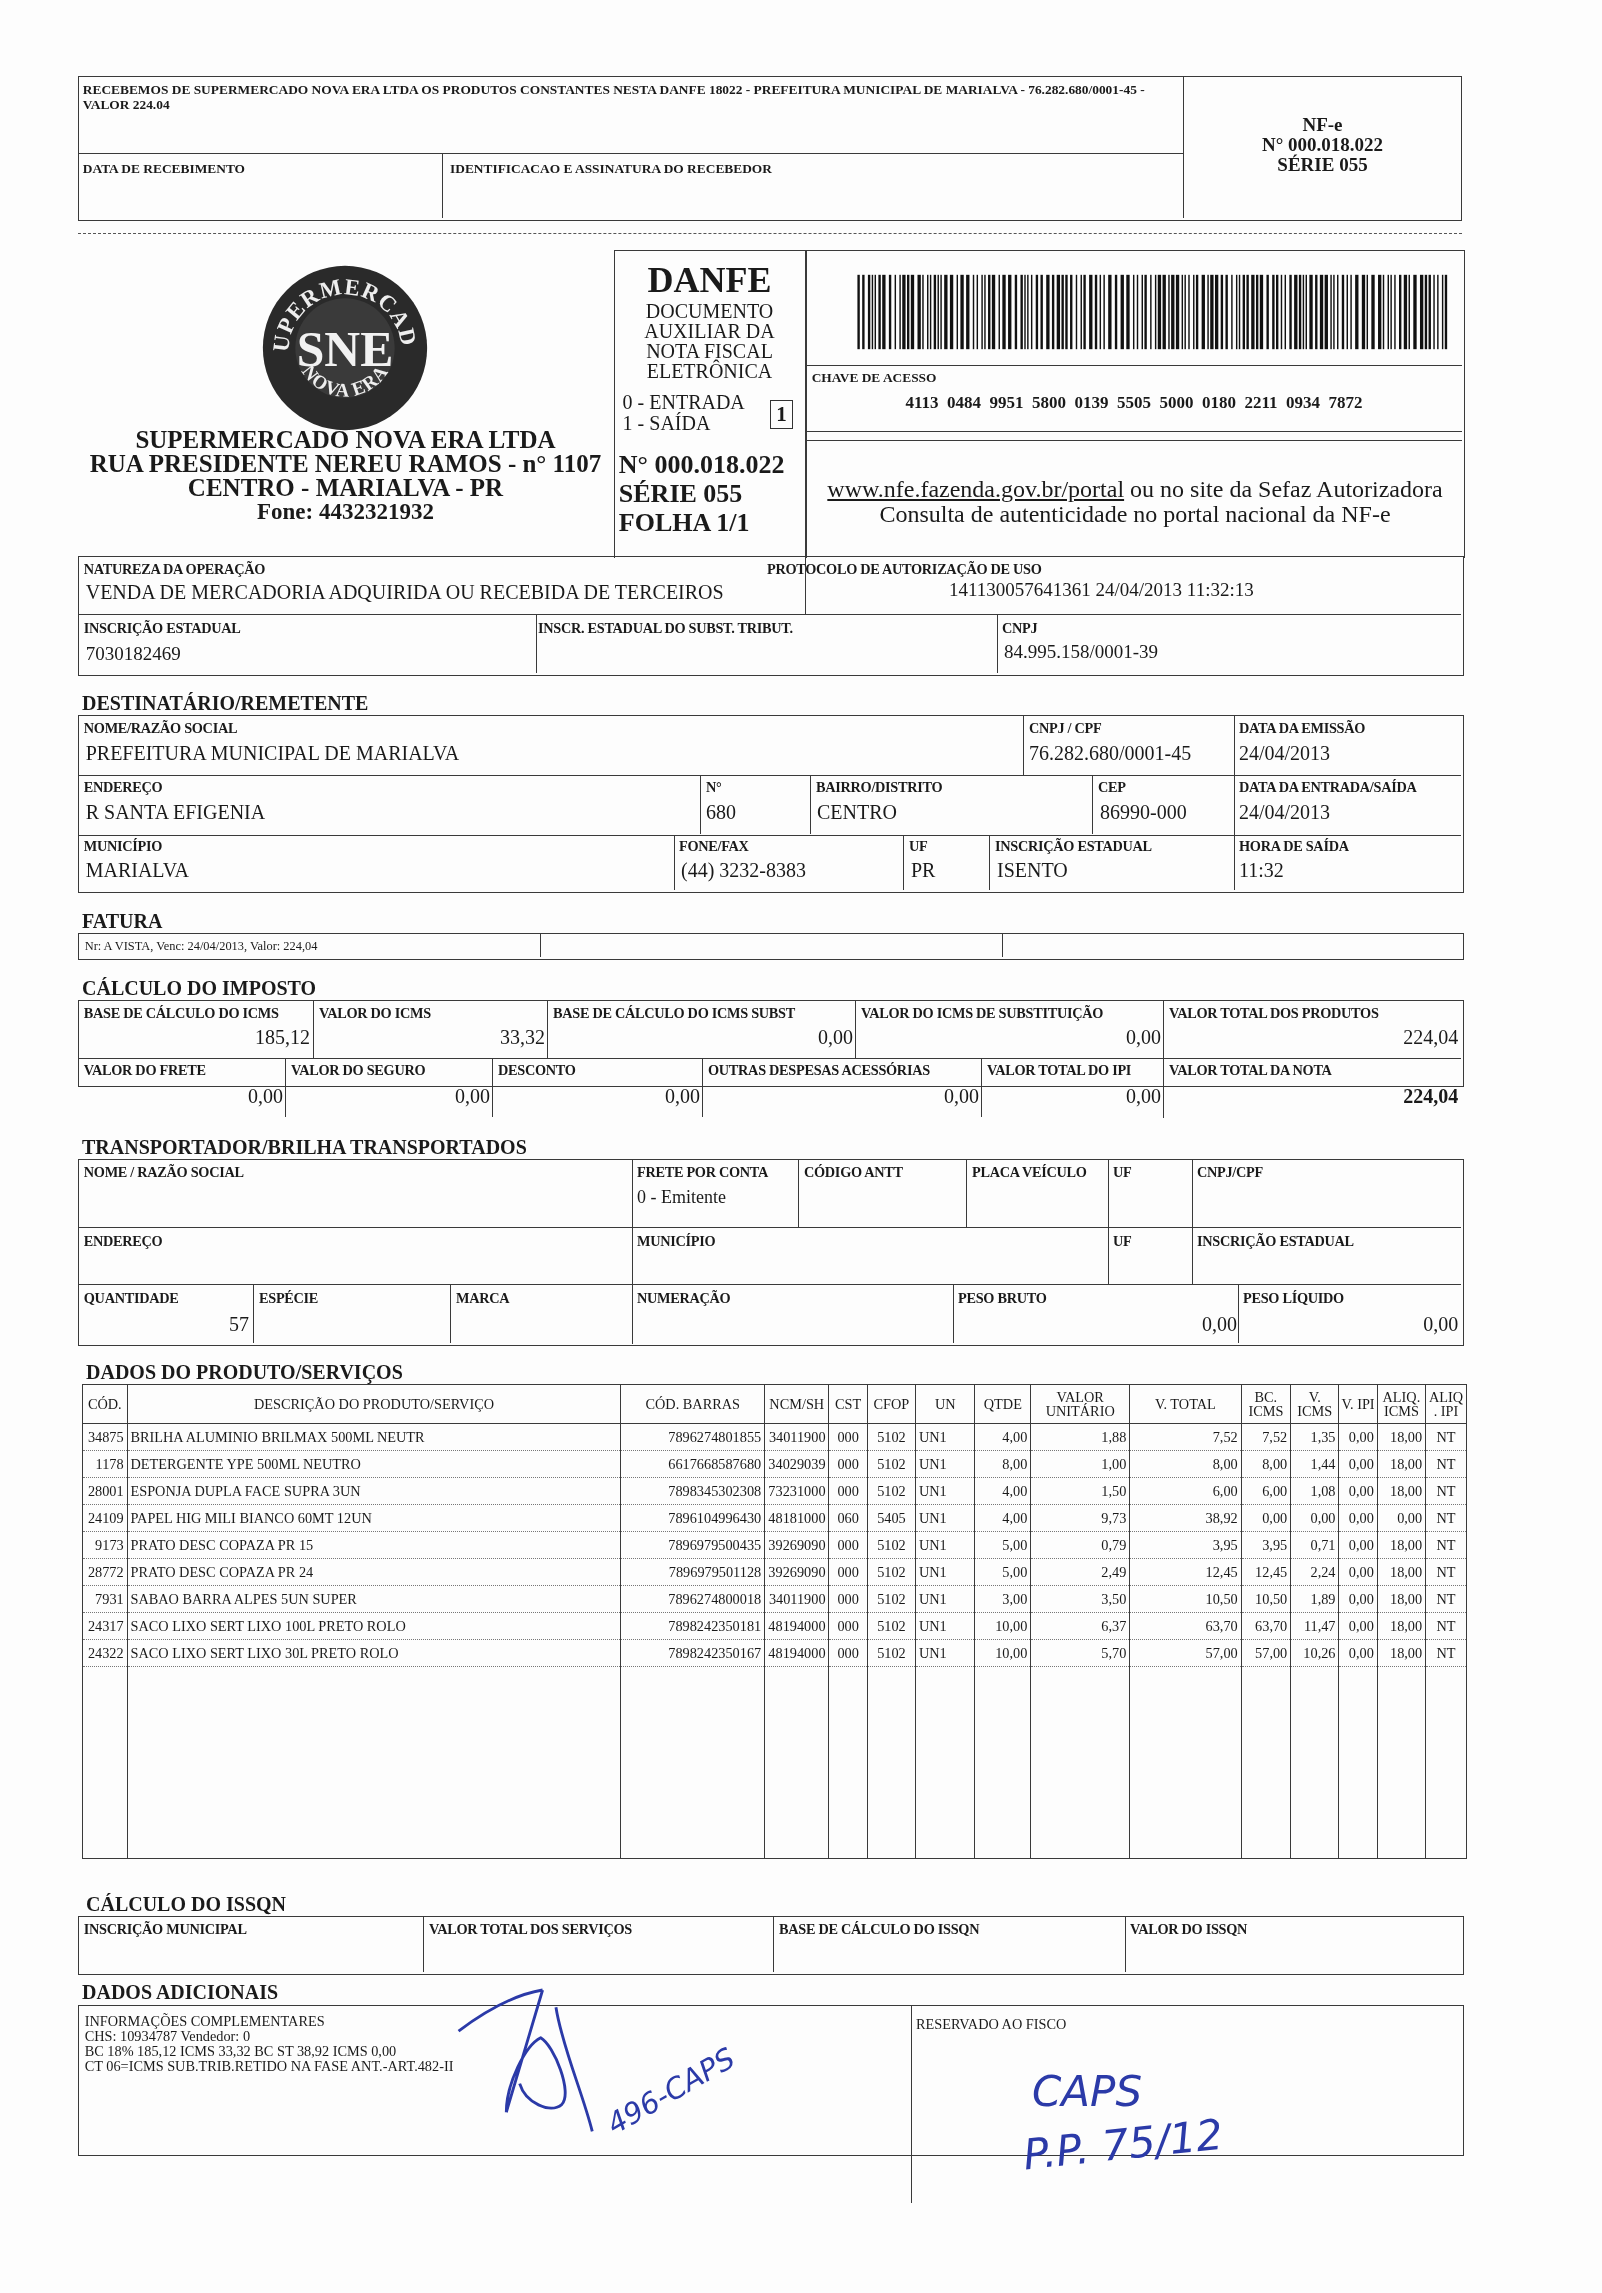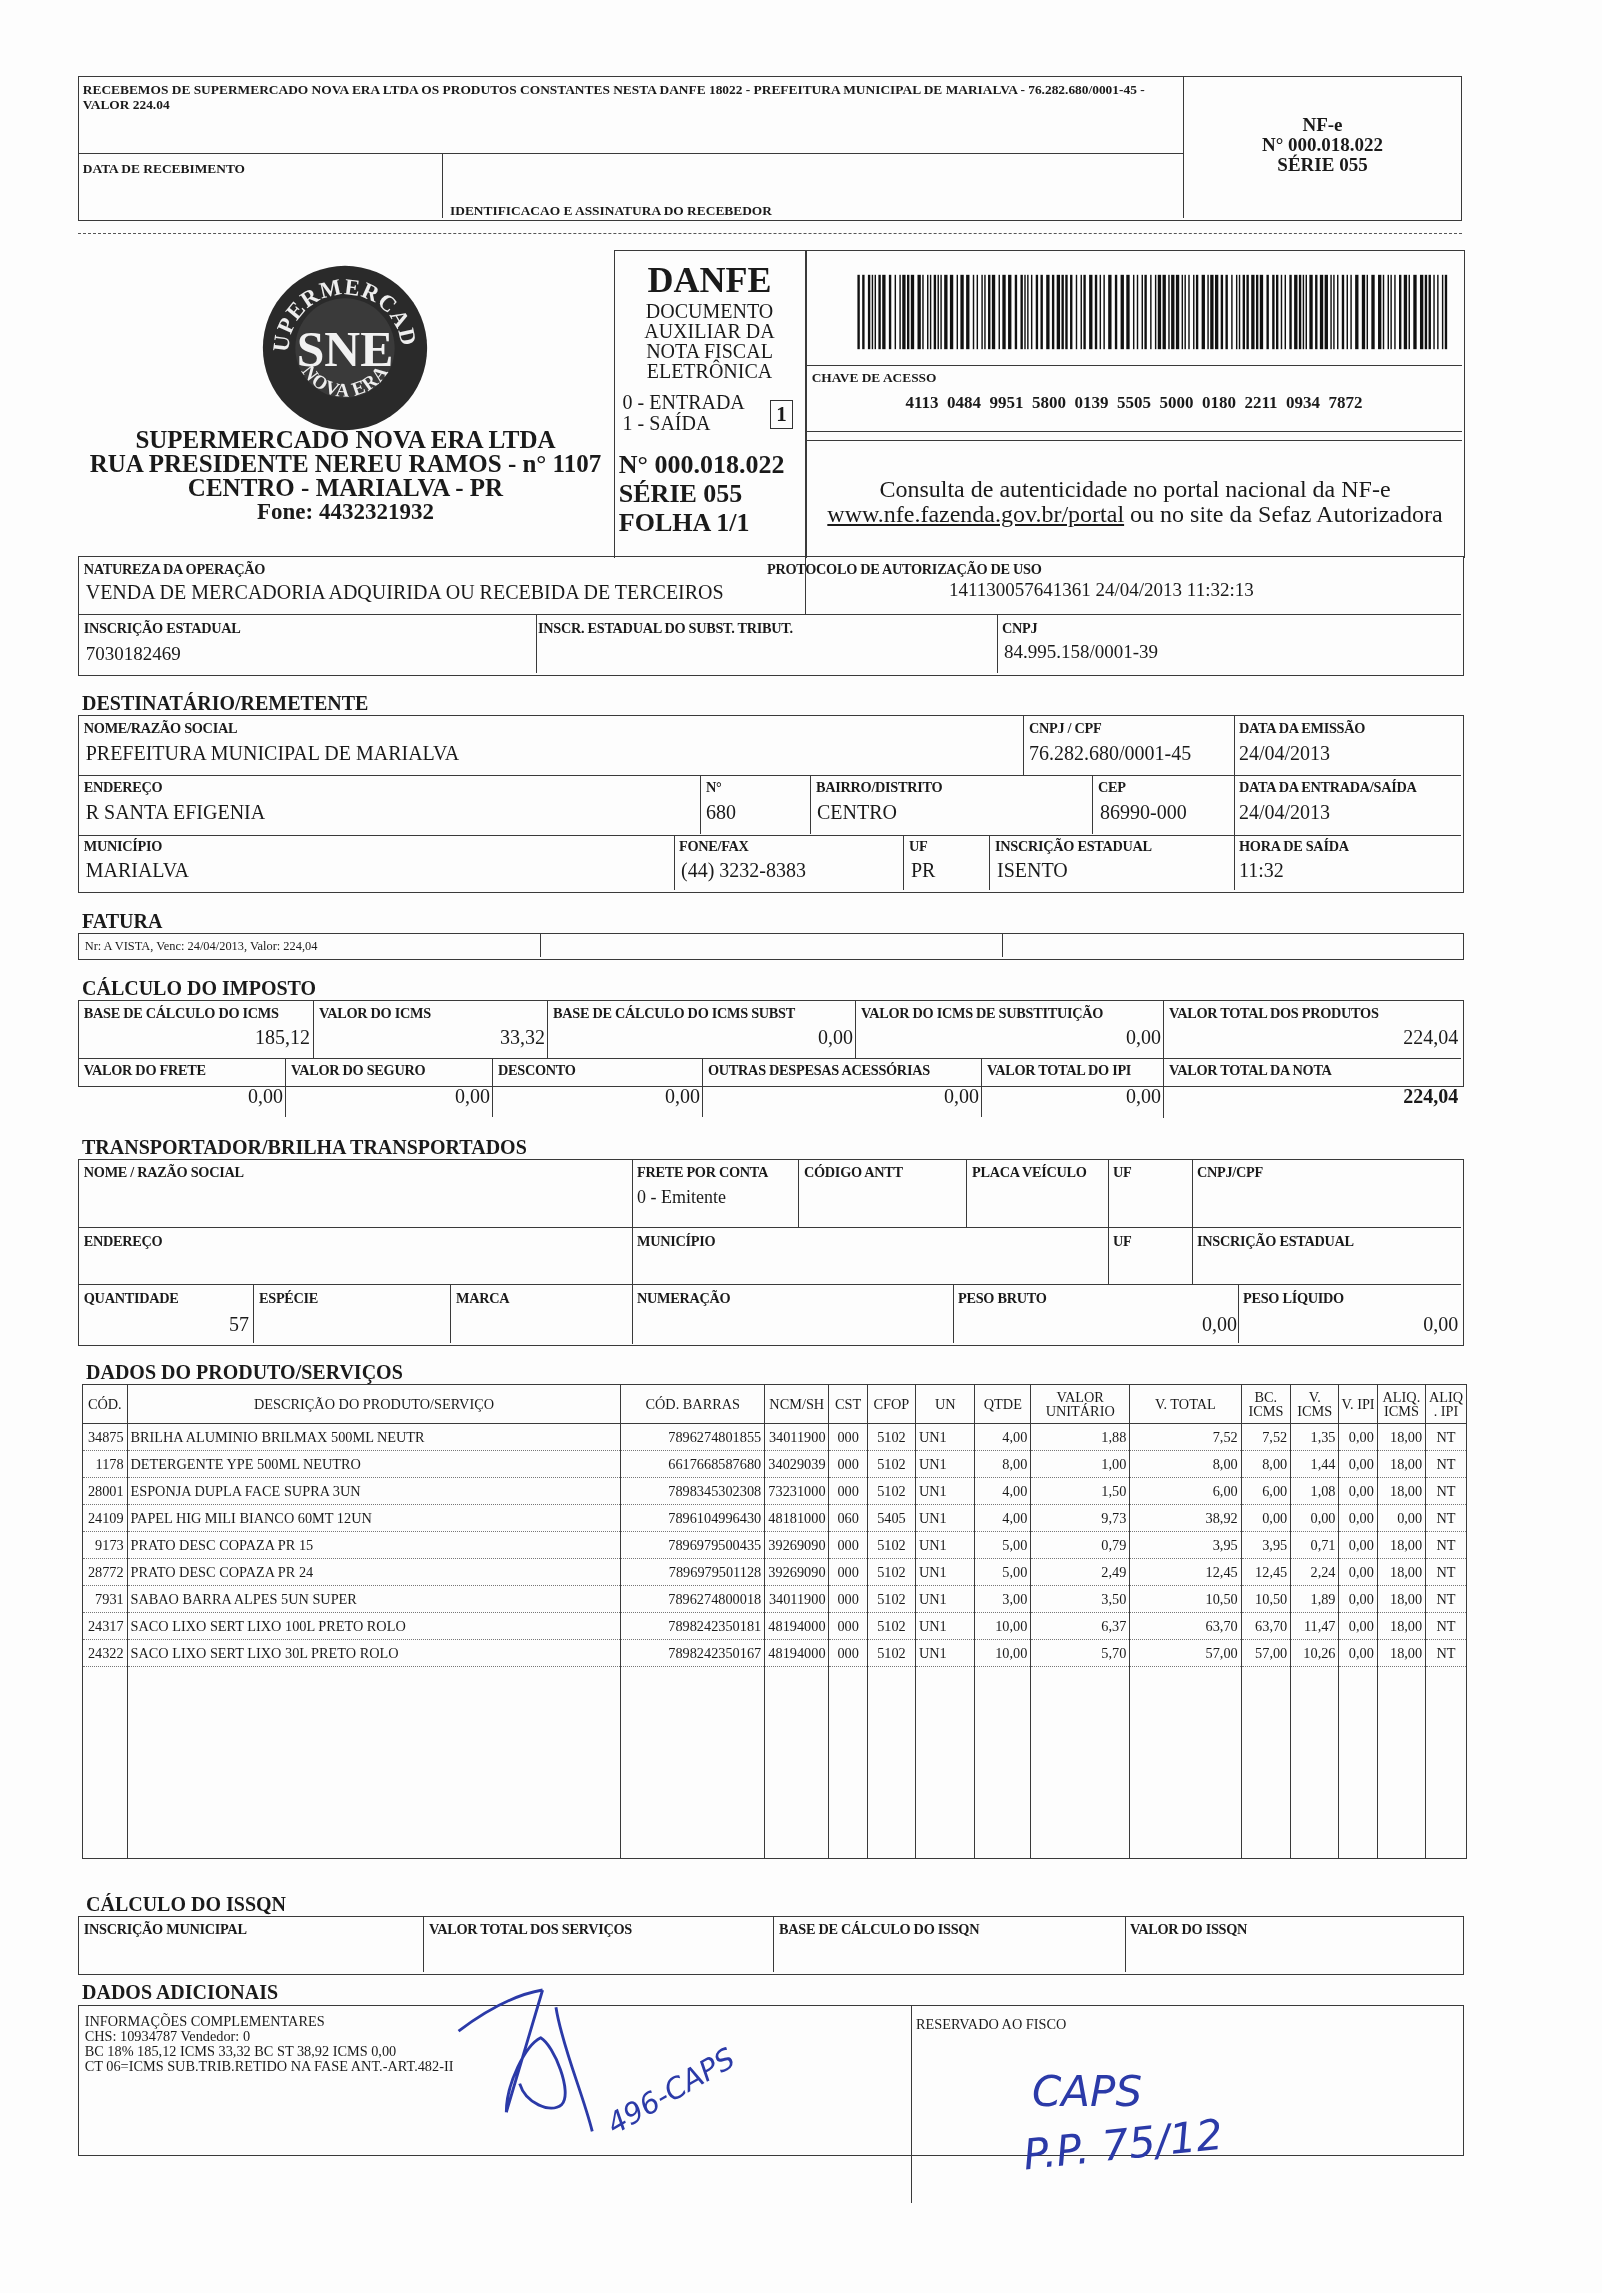--- a/index.html
+++ b/index.html
@@ -26,21 +26,21 @@
 </head>
 <body>
 
 <div class="box" style="left:78px;top:76px;width:1384px;height:145px;">
   <div class="abs canhoto-text" style="left:3.8px;top:4.8px;width:1099px;">RECEBEMOS DE SUPERMERCADO NOVA ERA LTDA OS PRODUTOS CONSTANTES NESTA DANFE 18022 - PREFEITURA MUNICIPAL DE MARIALVA - 76.282.680/0001-45 - VALOR 224.04</div>
   <div class="abs" style="left:0;top:76px;width:1104px;border-top:1.9px solid #3a3a3a;"></div>
   <div class="abs" style="left:1104px;top:0;height:141px;border-left:1.9px solid #3a3a3a;"></div>
   <div class="abs" style="left:363px;top:76px;height:65px;border-left:1.9px solid #3a3a3a;"></div>
   <div class="abs canhoto-text" style="left:3.8px;top:84px;">DATA DE RECEBIMENTO</div>
   <div class="abs" style="left:1.9px;top:99px;width:358px;height:40px;"></div>
-  <div class="abs canhoto-text" style="left:371px;top:84px;margin-top:42px;">IDENTIFICACAO E ASSINATURA DO RECEBEDOR</div>
+  <div class="abs canhoto-text" style="left:371px;top:84px;">IDENTIFICACAO E ASSINATURA DO RECEBEDOR</div>
   <div class="abs" style="left:367px;top:99px;width:734px;height:40px;"></div>
   <div class="abs" style="left:1106px;top:38px;width:275px;text-align:center;font-size:19px;font-weight:bold;line-height:20px;">
     <div>NF-e</div>
     <div>N° 000.018.022</div>
     <div>SÉRIE 055</div>
   </div>
 </div>
 <div class="dash"></div>
 
 <div class="abs" style="left:78px;top:250px;width:535px;height:308px;">
@@ -83,22 +83,22 @@
   </div>
 </div>
 
 <div class="box" style="left:805px;top:250px;width:660px;height:308px;border-bottom:none;">
   <div class="abs" style="left:0;top:114px;width:656px;border-top:1.9px solid #3a3a3a;"></div>
   <div class="abs" style="left:0;top:180px;width:656px;border-top:1.9px solid #3a3a3a;"></div>
   <div class="abs" style="left:0;top:189px;width:656px;border-top:1.9px solid #3a3a3a;"></div>
   <div class="abs" style="left:5.7px;top:119px;font-size:13.4px;font-weight:bold;">CHAVE DE ACESSO</div>
   <div class="abs" style="left:0;top:142px;width:656px;text-align:center;font-size:17px;font-weight:bold;white-space:pre;">4113  0484  9951  5800  0139  5505  5000  0180  2211  0934  7872</div>
   <div class="abs" style="left:0;top:226px;width:658px;text-align:center;font-size:24px;line-height:25px;white-space:nowrap;">
+    <div><span style="text-decoration:underline;">www.nfe.fazenda.gov.br/portal</span><span> ou no site da Sefaz Autorizadora</span></div>
     <div>Consulta de autenticidade no portal nacional da NF-e</div>
-    <div><span style="text-decoration:underline;">www.nfe.fazenda.gov.br/portal</span><span> ou no site da Sefaz Autorizadora</span></div>
   </div>
 </div>
 <svg class="barcode" id="barcode" viewBox="0 0 636 86" width="608" height="82">
     <rect x="8" y="4" width="2.5" height="78" fill="#111"></rect>
     <rect x="13" y="4" width="2.5" height="78" fill="#111"></rect>
     <rect x="19" y="4" width="2.5" height="78" fill="#111"></rect>
     <rect x="23" y="4" width="1.5" height="78" fill="#111"></rect>
     <rect x="26" y="4" width="1.5" height="78" fill="#111"></rect>
     <rect x="30" y="4" width="2.5" height="78" fill="#111"></rect>
     <rect x="34" y="4" width="3.5" height="78" fill="#111"></rect>

